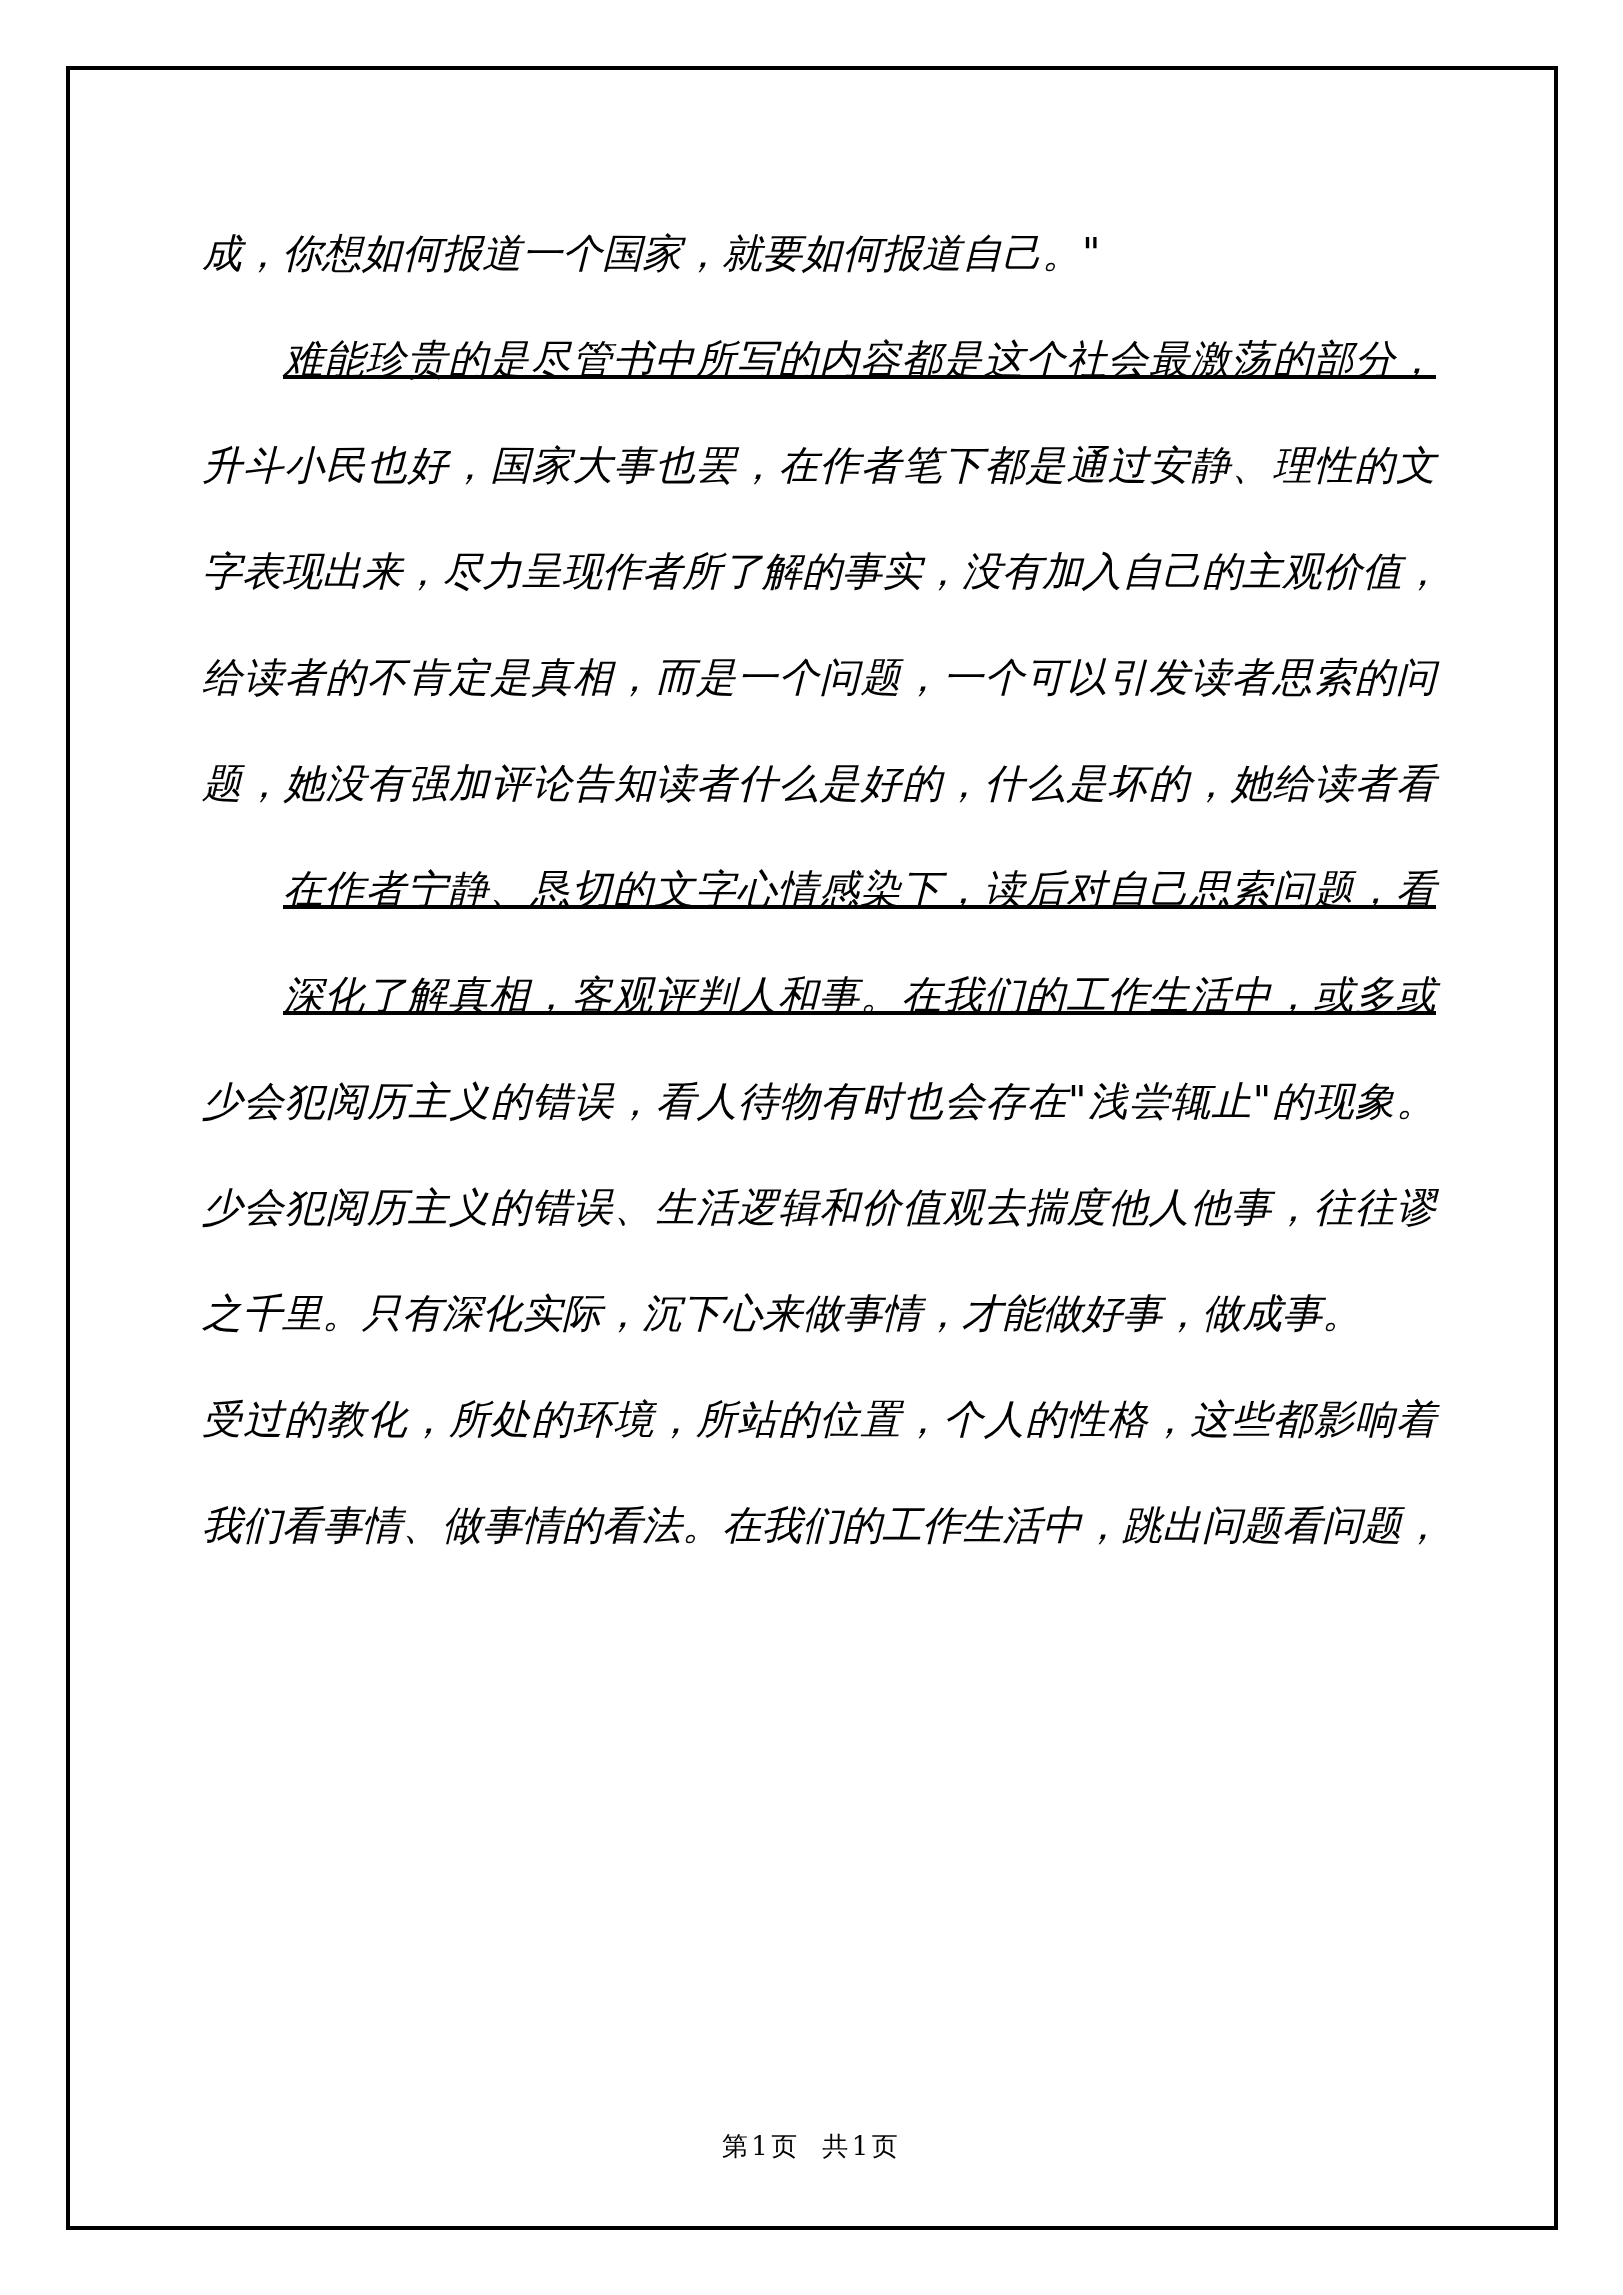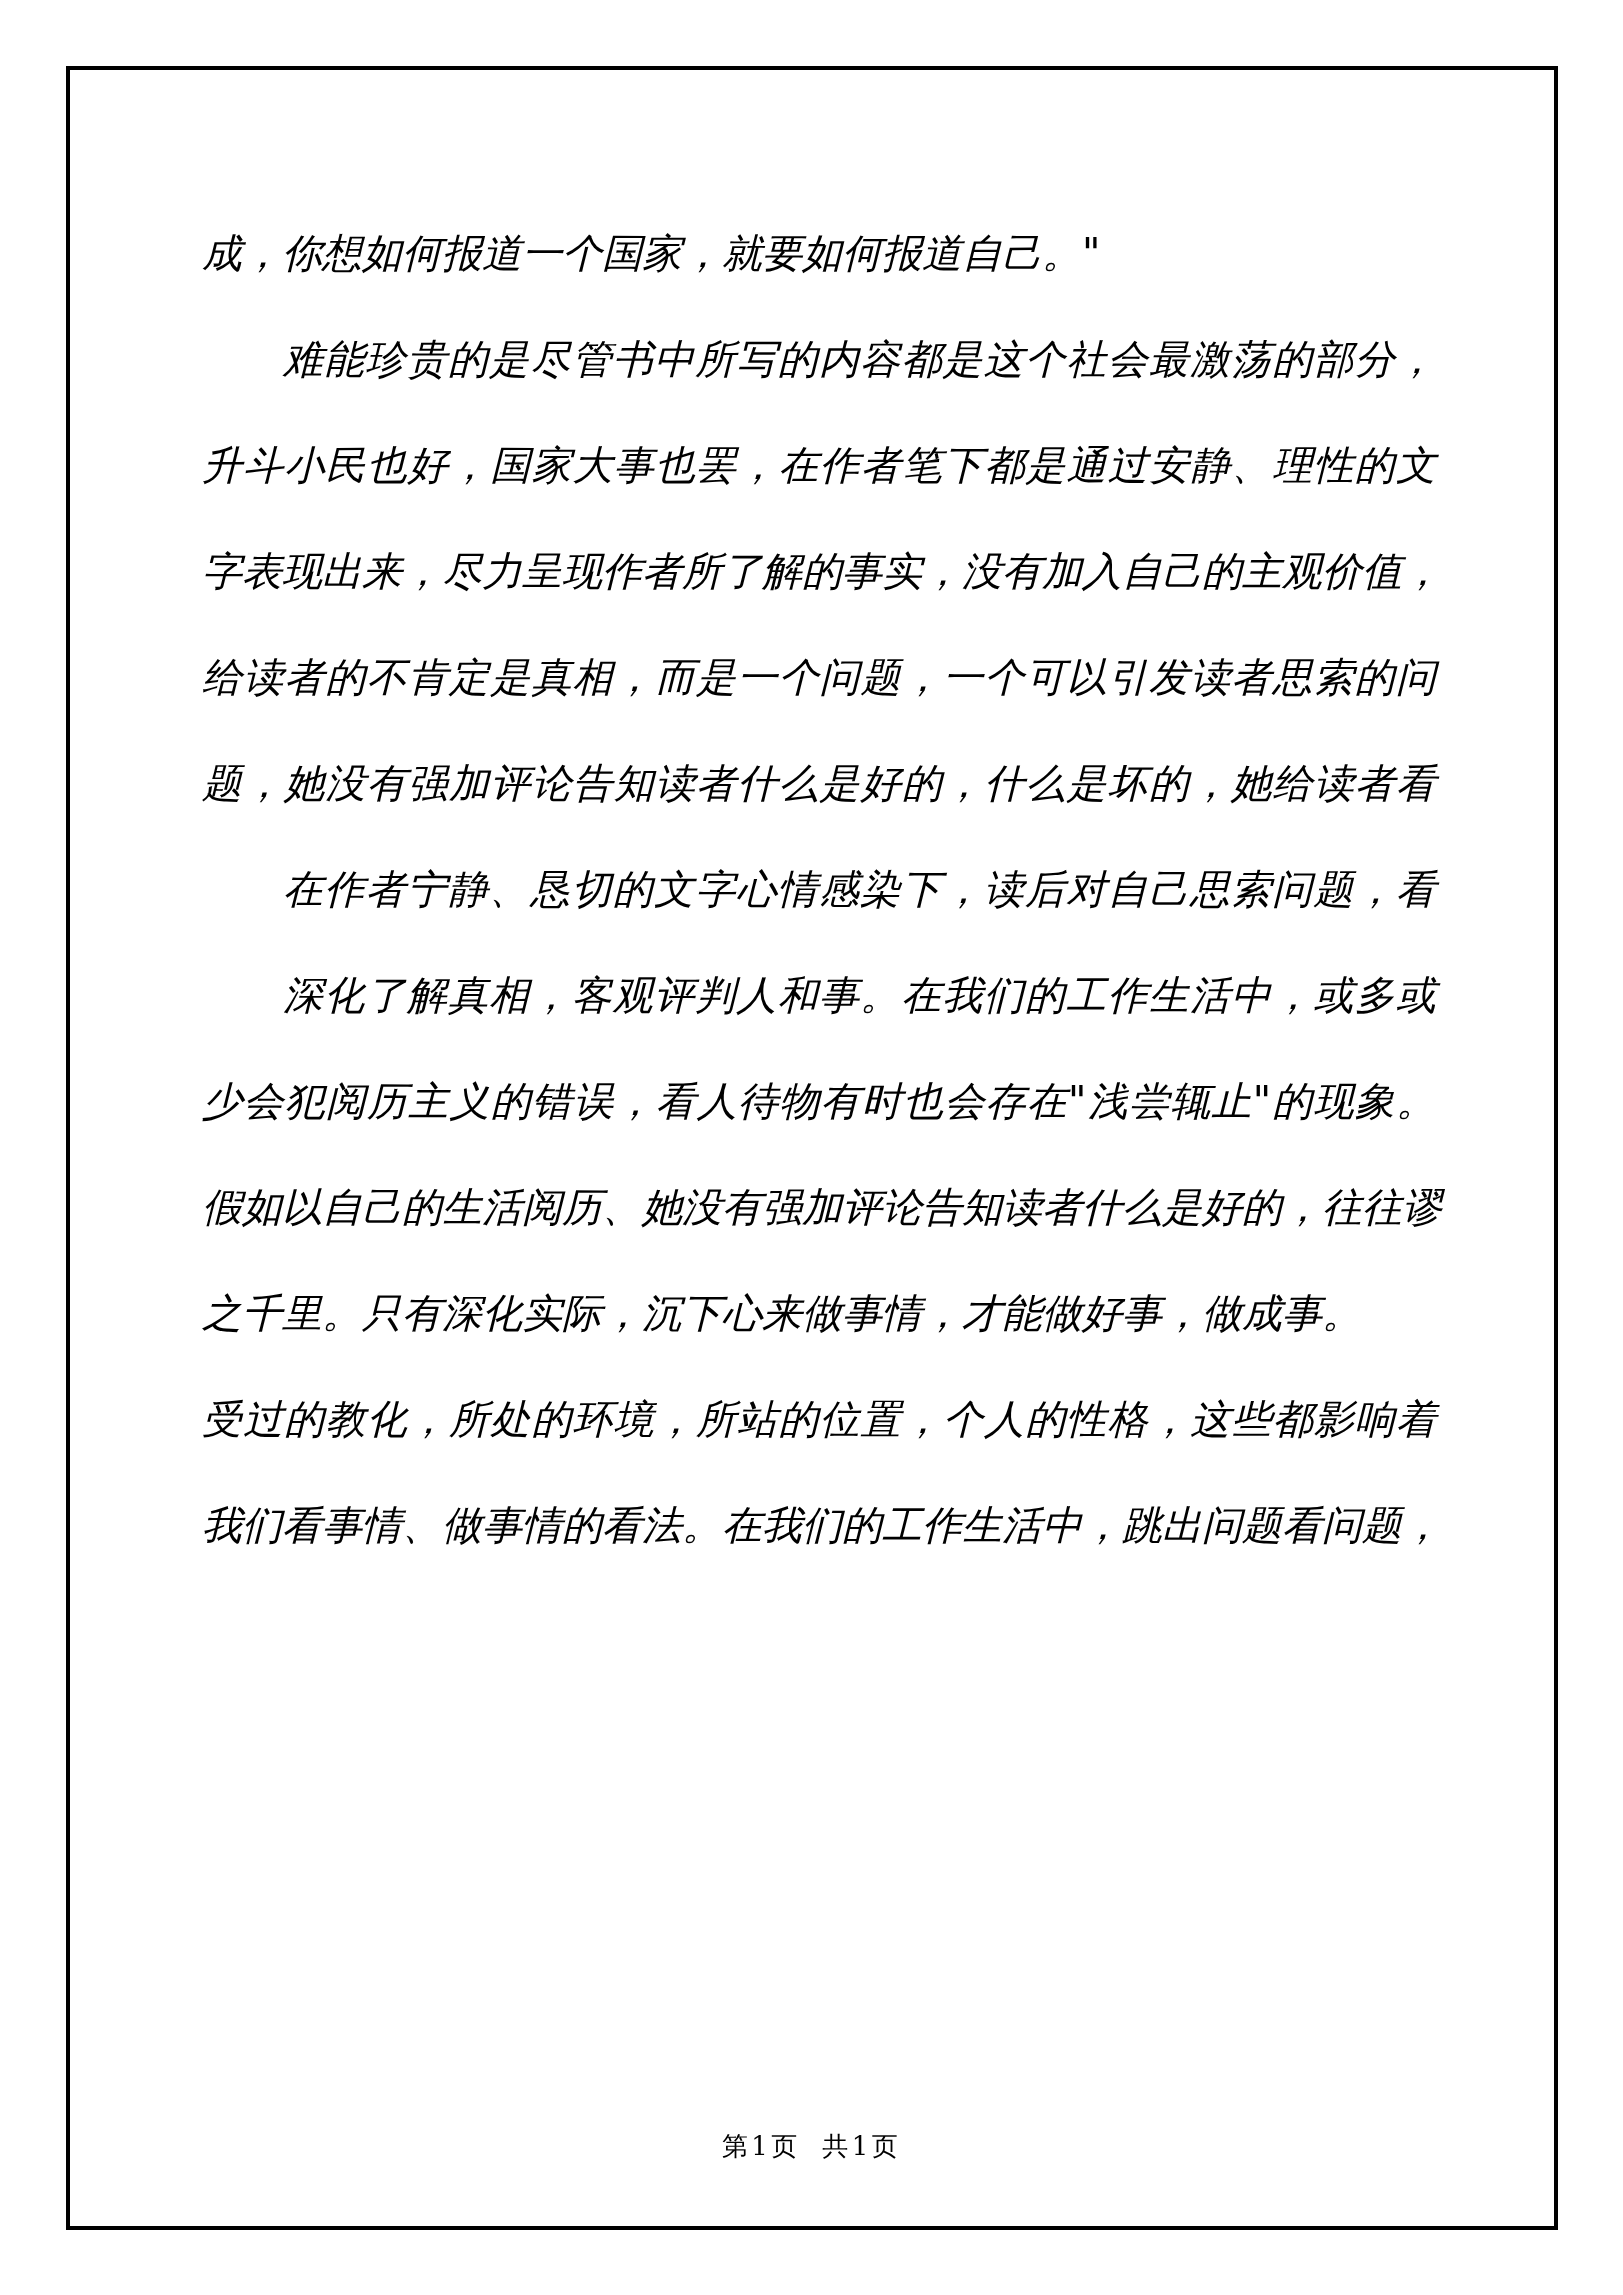--- a/index.html
+++ b/index.html
@@ -31,21 +31,21 @@
   .line {
     font-size: 40px;
     line-height: 106px;
     font-style: italic;          
     font-weight: 300;
     white-space: nowrap;
     text-align: justify;
     text-align-last: justify;    
     color: #000000;
   }
-  .line.pstart { text-indent: 81px; }      
+  .line.pstart { text-indent: 81px; text-decoration: underline; }      
   .line.pend   { text-align-last: left; }   
   .footer {
     position: absolute;
     left: 0;
     top: 2129px;
     width: 100%;
     text-align: center;
     font-family: "DejaVu Serif", serif;
     font-style: normal;
     font-size: 26px;
@@ -62,21 +62,21 @@
 <div class="textblock">
   <div class="line pend">成，你想如何报道一个国家，就要如何报道自己。"</div>
   <div class="line pstart">难能珍贵的是尽管书中所写的内容都是这个社会最激荡的部分，</div>
   <div class="line">升斗小民也好，国家大事也罢，在作者笔下都是通过安静、理性的文</div>
   <div class="line">字表现出来，尽力呈现作者所了解的事实，没有加入自己的主观价值，</div>
   <div class="line">给读者的不肯定是真相，而是一个问题，一个可以引发读者思索的问</div>
   <div class="line">题，她没有强加评论告知读者什么是好的，什么是坏的，她给读者看</div>
   <div class="line pstart">在作者宁静、恳切的文字心情感染下，读后对自己思索问题，看</div>
   <div class="line pstart">深化了解真相，客观评判人和事。在我们的工作生活中，或多或</div>
   <div class="line">少会犯阅历主义的错误，看人待物有时也会存在"浅尝辄止"的现象。</div>
-  <div class="line">假如以自己的生活阅历、她没有强加评论告知读者什么是好的，往往谬</div>
+  <div class="line">少会犯阅历主义的错误、生活逻辑和价值观去揣度他人他事，往往谬</div>
   <div class="line pend">之千里。只有深化实际，沉下心来做事情，才能做好事，做成事。</div>
   <div class="line">受过的教化，所处的环境，所站的位置，个人的性格，这些都影响着</div>
   <div class="line">我们看事情、做事情的看法。在我们的工作生活中，跳出问题看问题，</div>
 </div>
 
 <div class="footer">
   <span>第1页 共1页</span>
 </div>
 
 

